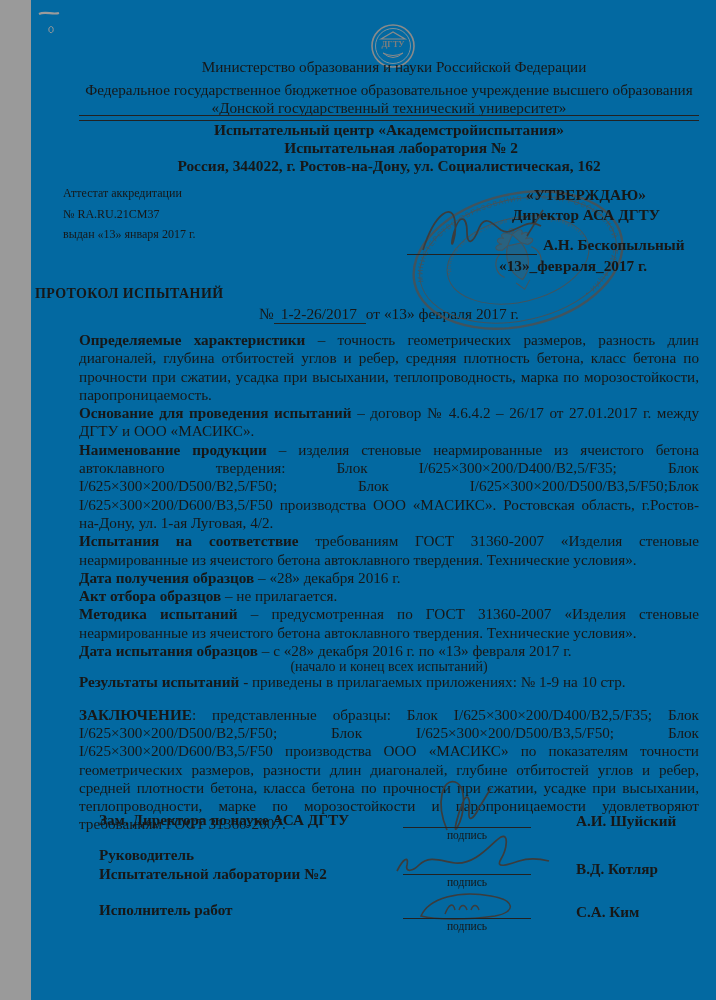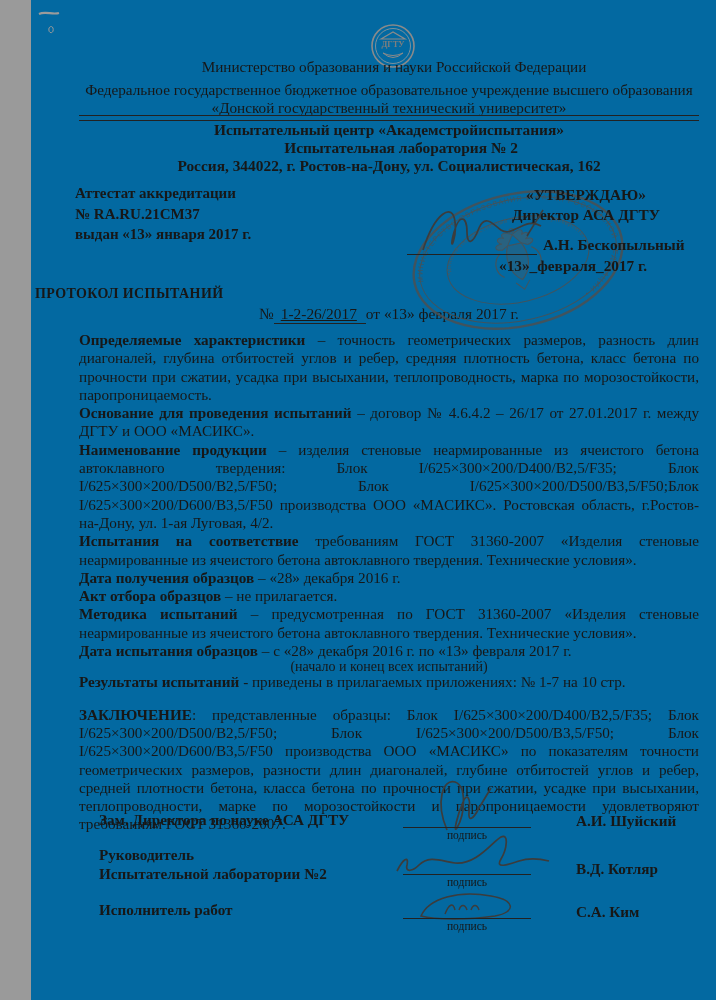--- a/index.html
+++ b/index.html
@@ -4,29 +4,29 @@
 <style>
   html,body{margin:0;padding:0;background:#9a9a9a;}
   .page{position:relative;width:716px;height:1000px;background:#0369a1;overflow:hidden;
         font-family:"Liberation Serif","DejaVu Serif",serif;color:#171717;margin-left:31px;}
   .abs{position:absolute;}
   b,.b{font-weight:bold;}
   
   .hdr-line{left:0;right:0;text-align:center;font-size:15.2px;line-height:16px;}
   .rule{left:48px;width:620px;height:0;border-top:1.4px solid #222;}
   
-  .accr{left:44px;top:183px;font-size:15px;font-weight:bold;line-height:20.5px;}
+  .accr{left:32px;top:183px;font-size:12px;font-weight:normal;line-height:20.5px;}
   .appr{left:455px;top:185px;width:200px;text-align:center;font-size:15.3px;font-weight:bold;line-height:20px;}
   .appr-name{left:512px;top:236px;font-size:15.3px;font-weight:bold;white-space:nowrap;}
   .appr-line{left:376px;top:254px;width:130px;border-top:1.4px solid #222;}
   .appr-date{left:468px;top:257px;font-size:15.3px;font-weight:bold;white-space:nowrap;}
   
   .ttl{left:4px;right:0;top:286px;text-align:left;font-size:14px;font-weight:bold;letter-spacing:.4px;}
   .ttl-no{left:0;right:0;top:305px;text-align:center;font-size:15.4px;}
-  .u{border-bottom:1.1px solid #222;padding:0 9px 1px 7px;text-decoration:underline;}
+  .u{border-bottom:1.1px solid #222;padding:0 9px 1px 7px;}
   
   .bodytxt{left:48px;width:620px;top:331px;font-size:15.2px;line-height:18.3px;}
   .para{margin:0;text-align:justify;}
   .note{text-align:center;font-size:14px;line-height:13px;margin:0;}
   .concl{margin-top:14px;}
   
   .stamp{left:374px;top:186px;opacity:.82;z-index:3;}
   .z2{z-index:2;}
   .z4{z-index:4;}
   
@@ -119,21 +119,21 @@
   <div class="abs bodytxt">
     <p class="para"><b>Определяемые характеристики</b><span> – точность геометрических размеров, разность длин диагоналей, глубина отбитостей углов и ребер, средняя плотность бетона, класс бетона по прочности при сжатии, усадка при высыхании, теплопроводность, марка по морозостойкости, паропроницаемость.</span></p>
     <p class="para"><b>Основание для проведения испытаний</b><span> – договор № 4.6.4.2 – 26/17 от 27.01.2017 г. между ДГТУ и ООО «МАСИКС».</span></p>
     <p class="para"><b>Наименование продукции</b><span> – изделия стеновые неармированные из ячеистого бетона автоклавного твердения: Блок I/625×300×200/D400/B2,5/F35; Блок I/625×300×200/D500/B2,5/F50; Блок I/625×300×200/D500/B3,5/F50;Блок I/625×300×200/D600/B3,5/F50 производства ООО «МАСИКС». Ростовская область, г.Ростов-на-Дону, ул. 1-ая Луговая, 4/2.</span></p>
     <p class="para"><b>Испытания на соответствие</b><span> требованиям ГОСТ 31360-2007 «Изделия стеновые неармированные из ячеистого бетона автоклавного твердения. Технические условия».</span></p>
     <p class="para"><b>Дата получения образцов</b><span> – «28» декабря 2016 г.</span></p>
     <p class="para"><b>Акт отбора образцов</b><span> – не прилагается.</span></p>
     <p class="para"><b>Методика испытаний</b><span> – предусмотренная по ГОСТ 31360-2007 «Изделия стеновые неармированные из ячеистого бетона автоклавного твердения. Технические условия».</span></p>
     <p class="para"><b>Дата испытания образцов</b><span> – с «28» декабря 2016 г. по «13» февраля 2017 г.</span></p>
     <p class="note">(начало и конец всех испытаний)</p>
-    <p class="para"><b>Результаты испытаний</b><span> - приведены в прилагаемых приложениях: № 1-7 на 10 стр.</span></p>
+    <p class="para"><b>Результаты испытаний</b><span> - приведены в прилагаемых приложениях: № 1-9 на 10 стр.</span></p>
     <p class="para concl"><b>ЗАКЛЮЧЕНИЕ</b><span>: представленные образцы: Блок I/625×300×200/D400/B2,5/F35; Блок I/625×300×200/D500/B2,5/F50; Блок I/625×300×200/D500/B3,5/F50; Блок I/625×300×200/D600/B3,5/F50 производства ООО «МАСИКС» по показателям точности геометрических размеров, разности длин диагоналей, глубине отбитостей углов и ребер, средней плотности бетона, класса бетона по прочности при сжатии, усадке при высыхании, теплопроводности, марке по морозостойкости и паропроницаемости удовлетворяют требованиям ГОСТ 31360-2007.</span></p>
   </div>
 
   <div class="abs sigrow" style="top:810px;height:40px;">
     <div class="sig-role">
       <div>Зам. Директора по науке АСА ДГТУ</div>
       <div></div>
     </div>
     <svg class="scribble" style="left:318px;top:-34px;" width="110" height="58" viewBox="0 0 110 58">
       <path d="M30 54 C 18 26, 26 2, 38 6 C 50 10, 48 38, 40 52 C 36 58, 40 40, 46 26 C 50 16, 54 22, 52 36 C 51 46, 56 44, 62 32 L 74 12" fill="none" stroke="#3c3c3c" stroke-width="1.7"></path>

